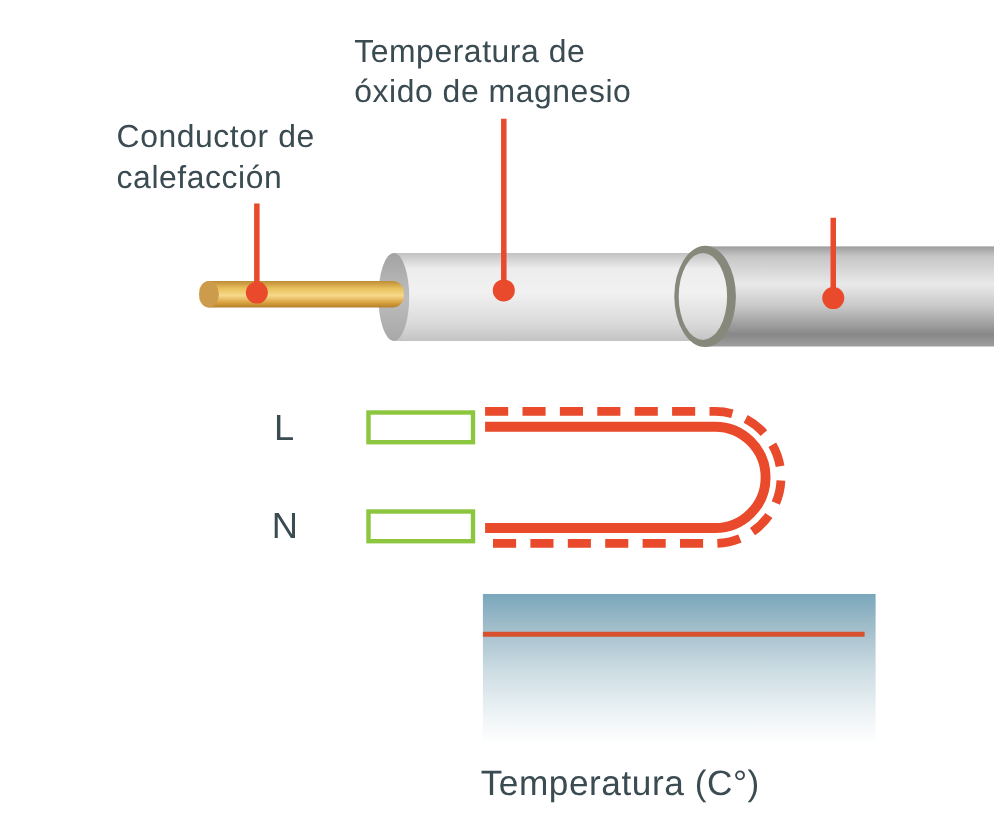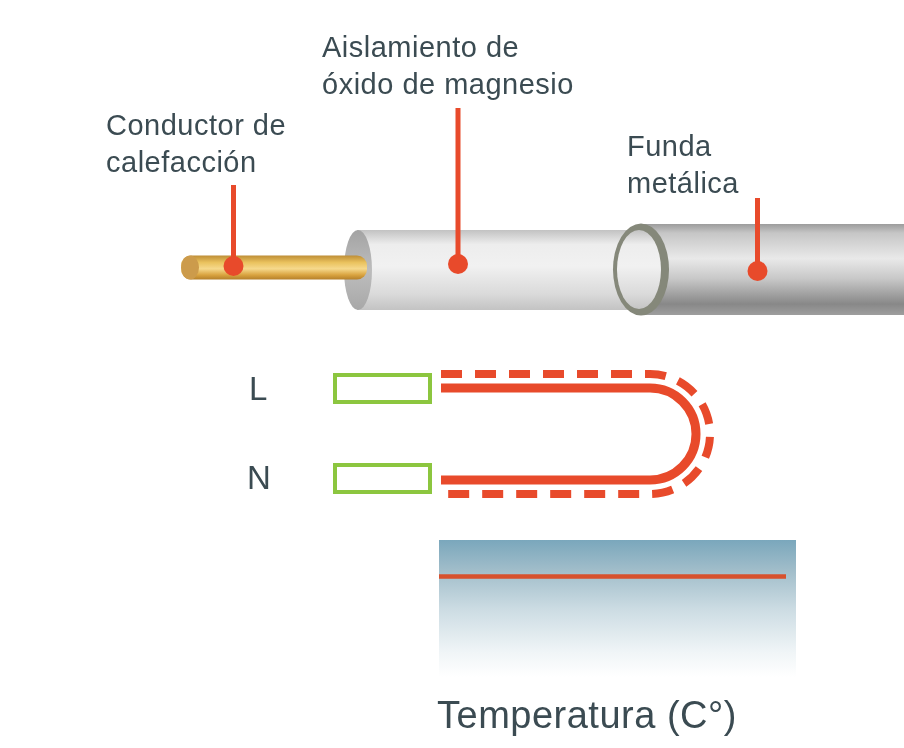--- a/index.html
+++ b/index.html
@@ -34,21 +34,21 @@
   }
   .terminal {
     position: absolute;
     color: var(--label-text);
     font-size: 33px;
     line-height: 1;
   }
   .axis-label {
     position: absolute;
     color: var(--label-text);
-    font-size: 38px;
+    font-size: 32px;
     line-height: 1;
     letter-spacing: 0.5px;
   }
 </style>
 </head>
 <body>
 
 <div class="canvas">
 
   <svg class="diagram-svg" width="904" height="748" viewBox="0 0 904 748" xmlns="http://www.w3.org/2000/svg">
@@ -120,25 +120,23 @@
 
     <g>
       <rect x="439" y="540" width="357" height="144" fill="url(#tempGrad)"></rect>
       <line x1="439" y1="576.5" x2="786" y2="576.5" stroke="var(--temp-line-red, #d7512e)" stroke-width="4.5"></line>
     </g>
   </svg>
 
   <div class="label" style="left:86px; top:107px;margin-left:20px;">Conductor de
 calefacción</div>
 
-  <div class="label" style="left:322px; top:29px;">Aislamiento de
+  <div class="label" style="left:322px; top:29px;">Temperatura de
 óxido de magnesio</div>
 
-  <div class="label" style="left:627px; top:128px;">Funda
-metálica</div>
 
   <div class="terminal" style="left:249px; top:372px;">L</div>
 
   <div class="terminal" style="left:247px; top:461px;">N</div>
 
   <div class="axis-label" style="left:437px; top:696px;">Temperatura (C°)</div>
 
 </div>
 
 </body></html>

